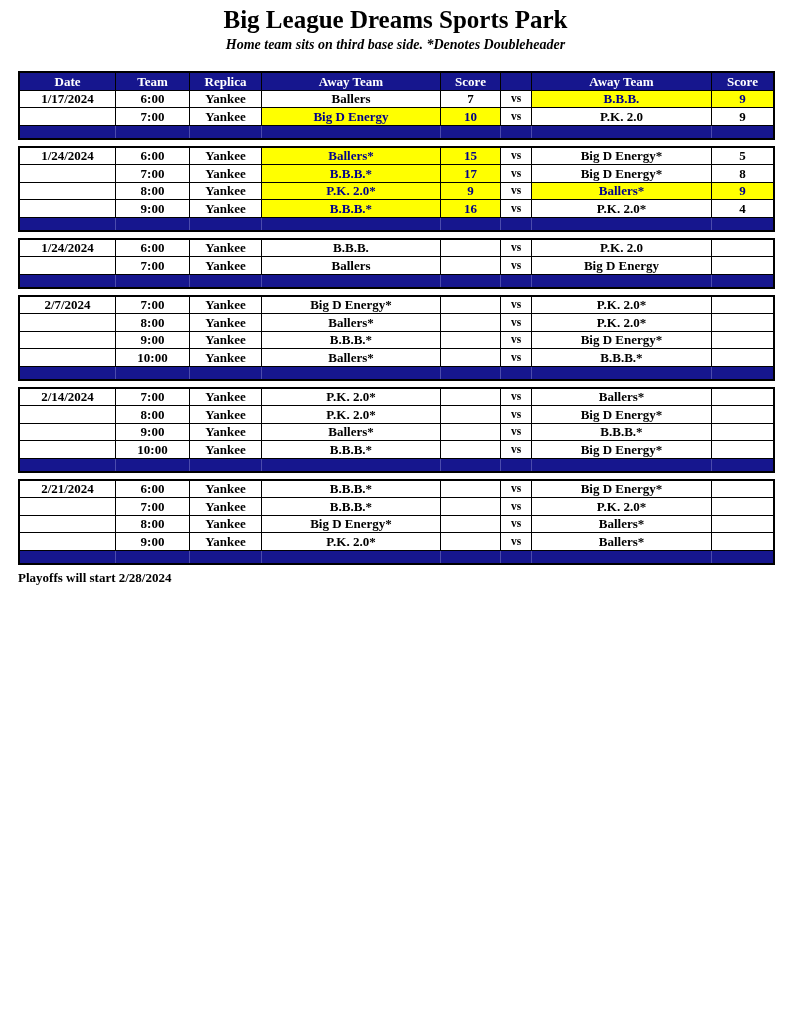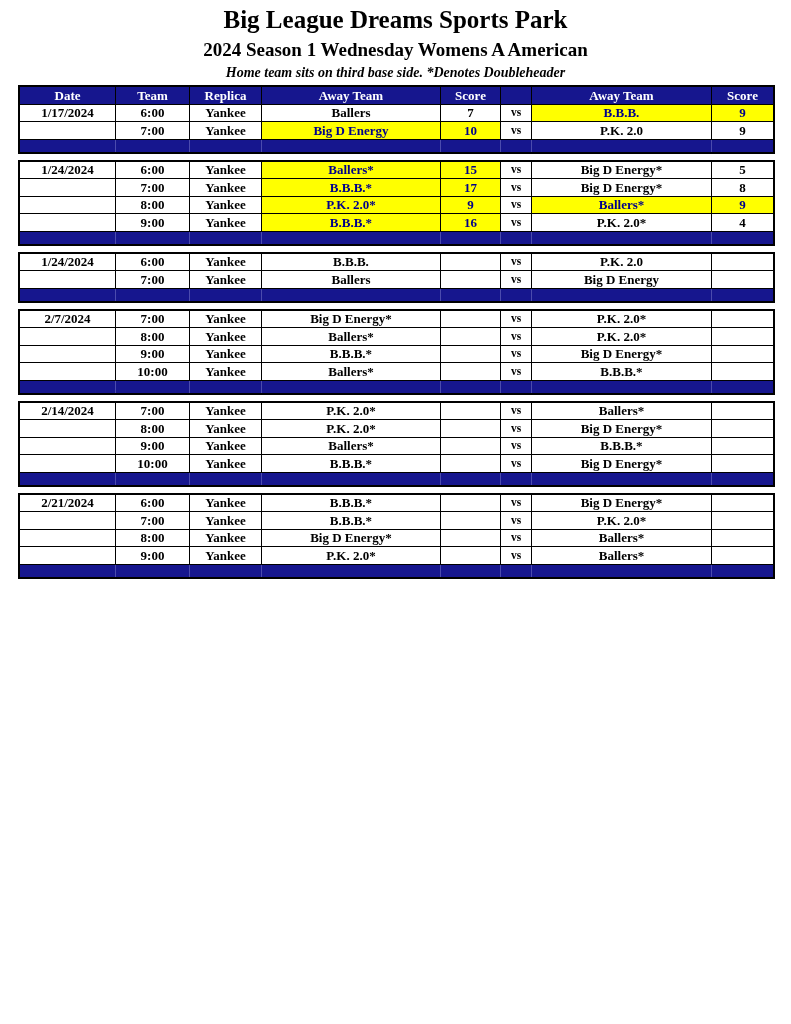--- a/index.html
+++ b/index.html
@@ -11,21 +11,21 @@
   .title {
     text-align: center; font-weight: bold; font-size: 25px; line-height: 30px; color: #000;
   }
   .subtitle {
     text-align: center; font-weight: bold; font-size: 19px; line-height: 26px; color: #000; margin-top: 2px;
   }
   .note {
     text-align: center; font-weight: bold; font-style: italic; font-size: 14px; line-height: 19px; color: #000;
   }
 
-  .tablewrap { width: 757px; margin: 3px 0 0 18px; border-radius: 20px; }
+  .tablewrap { width: 757px; margin: 17px 0 0 18px; border-radius: 20px; }
 
   .chunk {
     border: 2px solid #000; background: #fff;
   }
   .chunk + .chunk { margin-top: 6px; }
 
   .row {
     display: grid;
     grid-template-columns: 96px 74px 72px 179px 60px 31px 180px 1fr;
     height: 17.5px;
@@ -57,21 +57,20 @@
   .footer {
     margin: 5px 0 0 18px;
     font-weight: bold; font-size: 13px; color: #000;
   }
 </style>
 </head>
 <body>
 
 <div class="page">
   <div class="title">Big League Dreams Sports Park</div>
-  <div class="subtitle">2024 Season 1 Wednesday Womens A American</div>
   <div class="note">Home team sits on third base side.  *Denotes Doubleheader</div>
 
   <div class="tablewrap" id="chunks">
     <div class="chunk" id="chunk-0">
       <div class="row header">
         <div class="cell">Date</div>
         <div class="cell">Team</div>
         <div class="cell">Replica</div>
         <div class="cell">Away Team</div>
         <div class="cell">Score</div>
@@ -345,13 +344,14 @@
           <div class="cell"></div>
           <div class="cell"></div>
           <div class="cell"></div>
           <div class="cell"></div>
           <div class="cell"></div>
           <div class="cell"></div>
         </div>
       </div>
     </div>
 
+  <div class="footer">Playoffs will start 2/28/2024</div>
 </div>
 
 </body></html>

